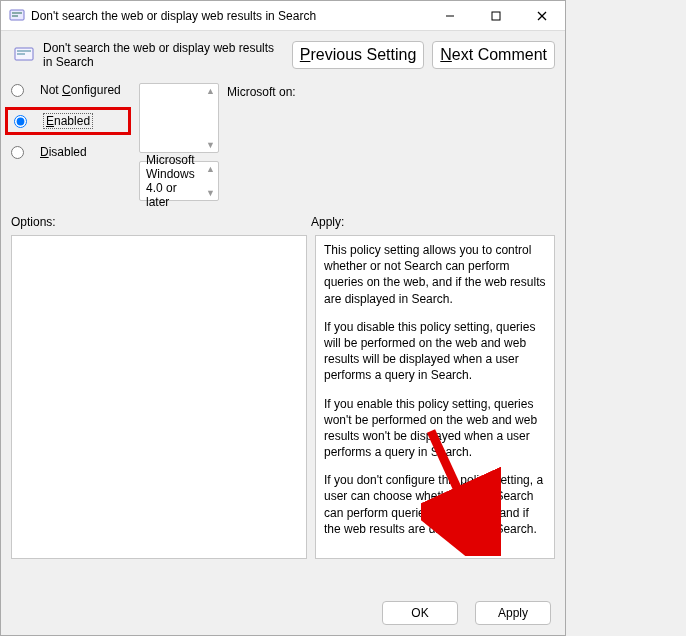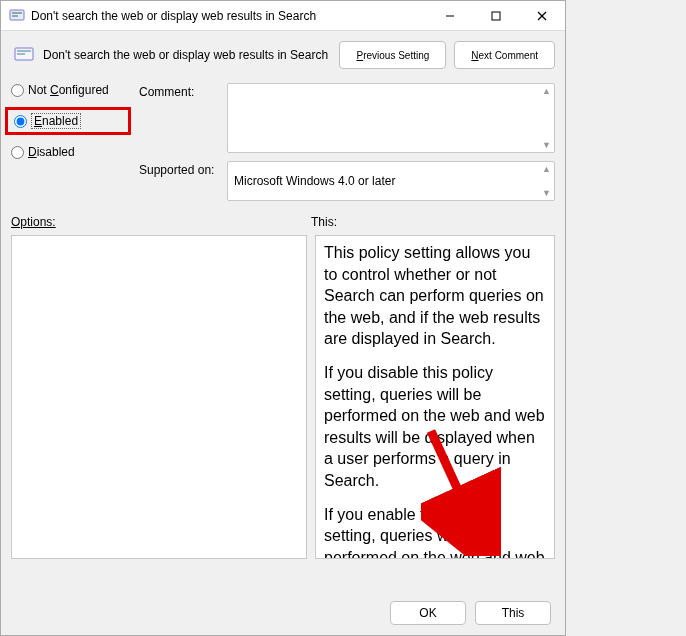--- a/index.html
+++ b/index.html
@@ -67,45 +67,45 @@
     align-items: center;
     justify-content: center;
     margin-right: 6px;
   }
   .header-row .htitle {
     flex: 1;
     font-size: 12px;
   }
   .nav-btn {
     height: 28px;
-    padding: 0 16px;
+    padding: 0 7px;
     background: #fff;
     border: 1px solid #c0c0c0;
     border-radius: 4px;
-    font-size: 10px;
+    font-size: 16px;
     margin-left: 8px;
     cursor: default;
   }
   .nav-btn .ul { text-decoration: underline; }
   .main-grid {
     display: grid;
     grid-template-columns: 120px 80px 1fr;
     column-gap: 8px;
     row-gap: 8px;
     margin-top: 8px;
   }
   .radios {
     display: flex;
     flex-direction: column;
     gap: 10px;
   }
   .radio-line {
     display: flex;
     align-items: center;
-    gap: 4px;
+    gap: 16px;
   }
   .radio-line input { margin: 0; }
   .radio-line label .ul { text-decoration: underline; }
   .highlight-box {
     border: 3px solid #e10000;
     padding: 3px 6px;
     display: inline-flex;
     align-items: center;
     gap: 4px;
     margin-left: -6px;
@@ -128,43 +128,43 @@
   .supported-box { height: 40px; padding: 4px 20px 4px 6px; display:flex; align-items:center;}
   .scroll-hint-top, .scroll-hint-bot {
     position: absolute; right: 3px; font-size: 9px; color: #999;
   }
   .scroll-hint-top { top: 2px; }
   .scroll-hint-bot { bottom: 2px; }
   .midlabels {
     display: flex;
     margin-top: 14px;
   }
-  .midlabels .opt { width: 300px; text-decoration: underline; }
+  .midlabels .opt { width: 300px; }
   .panels {
     display: flex;
     gap: 8px;
     margin-top: 6px;
     flex: 1;
   }
   .panel {
     background: #fff;
     border: 1px solid #c8c8c8;
     height: 324px;
     overflow: auto;
     padding: 6px 8px;
-    font-size: 16px;
+    font-size: 12px;
     position: relative;
   }
   .panel-left { width: 296px; }
   .panel-right { flex: 1; }
   .panel-right p { margin: 0 0 12px 0; line-height: 1.35; }
   .footer {
     display: flex;
     justify-content: flex-end;
-    gap: 9px;
+    gap: 17px;
     padding: 10px 4px 10px 0;
   }
   .footer .btn {
     width: 76px;
     height: 24px;
     background: #fff;
     border: 1px solid #c0c0c0;
     border-radius: 4px;
     font-size: 12px;
     cursor: default;
@@ -234,37 +234,36 @@
             <input type="radio" name="st" checked="" style="">
             <label><span class="ul">E</span>nabled</label>
           </div>
         </div>
         <div class="radio-line">
           <input type="radio" name="st" style="">
           <label><span class="ul">D</span>isabled</label>
         </div>
       </div>
 
-      <div class="label-cell">Comment:</div>
       <div class="textish comment-box">
         <span class="scroll-hint-top">▲</span>
         <span class="scroll-hint-bot">▼</span>
       </div>
 
-      <div class="label-cell">Supported on:</div>
+      <div class="label-cell">Microsoft on:</div>
       <div class="textish supported-box">
         <span>Microsoft Windows 4.0 or later</span>
         <span class="scroll-hint-top">▲</span>
         <span class="scroll-hint-bot">▼</span>
       </div>
     </div>
 
     <div class="midlabels">
       <span class="opt">Options:</span>
-      <span>This:</span>
+      <span>Apply:</span>
     </div>
 
     <div class="panels">
       <div class="panel panel-left"></div>
       <div class="panel panel-right">
         <p>This policy setting allows you to control whether or not Search can perform queries on the web, and if the web results are displayed in Search.</p>
         <p>If you disable this policy setting, queries will be performed on the web and web results will be displayed when a user performs a query in Search.</p>
         <p>If you enable this policy setting, queries won't be performed on the web and web results won't be displayed when a user performs a query in Search.</p>
         <p>If you don't configure this policy setting, a user can choose whether or not Search can perform queries on the web, and if the web results are displayed in Search.</p>
 
@@ -274,17 +273,17 @@
               <path d="M0,0 L12,6 L0,12 Z" fill="#e10000"></path>
             </marker>
           </defs>
           <line x1="10" y1="5" x2="58" y2="110" stroke="#e10000" stroke-width="9" marker-end="url(#ah)"></line>
         </svg>
       </div>
     </div>
 
     <div class="footer">
       <button class="btn">OK</button>
-      <button class="btn">This</button>
+      <button class="btn">Apply</button>
     </div>
 
   </div>
 </div>
 
 </body></html>

